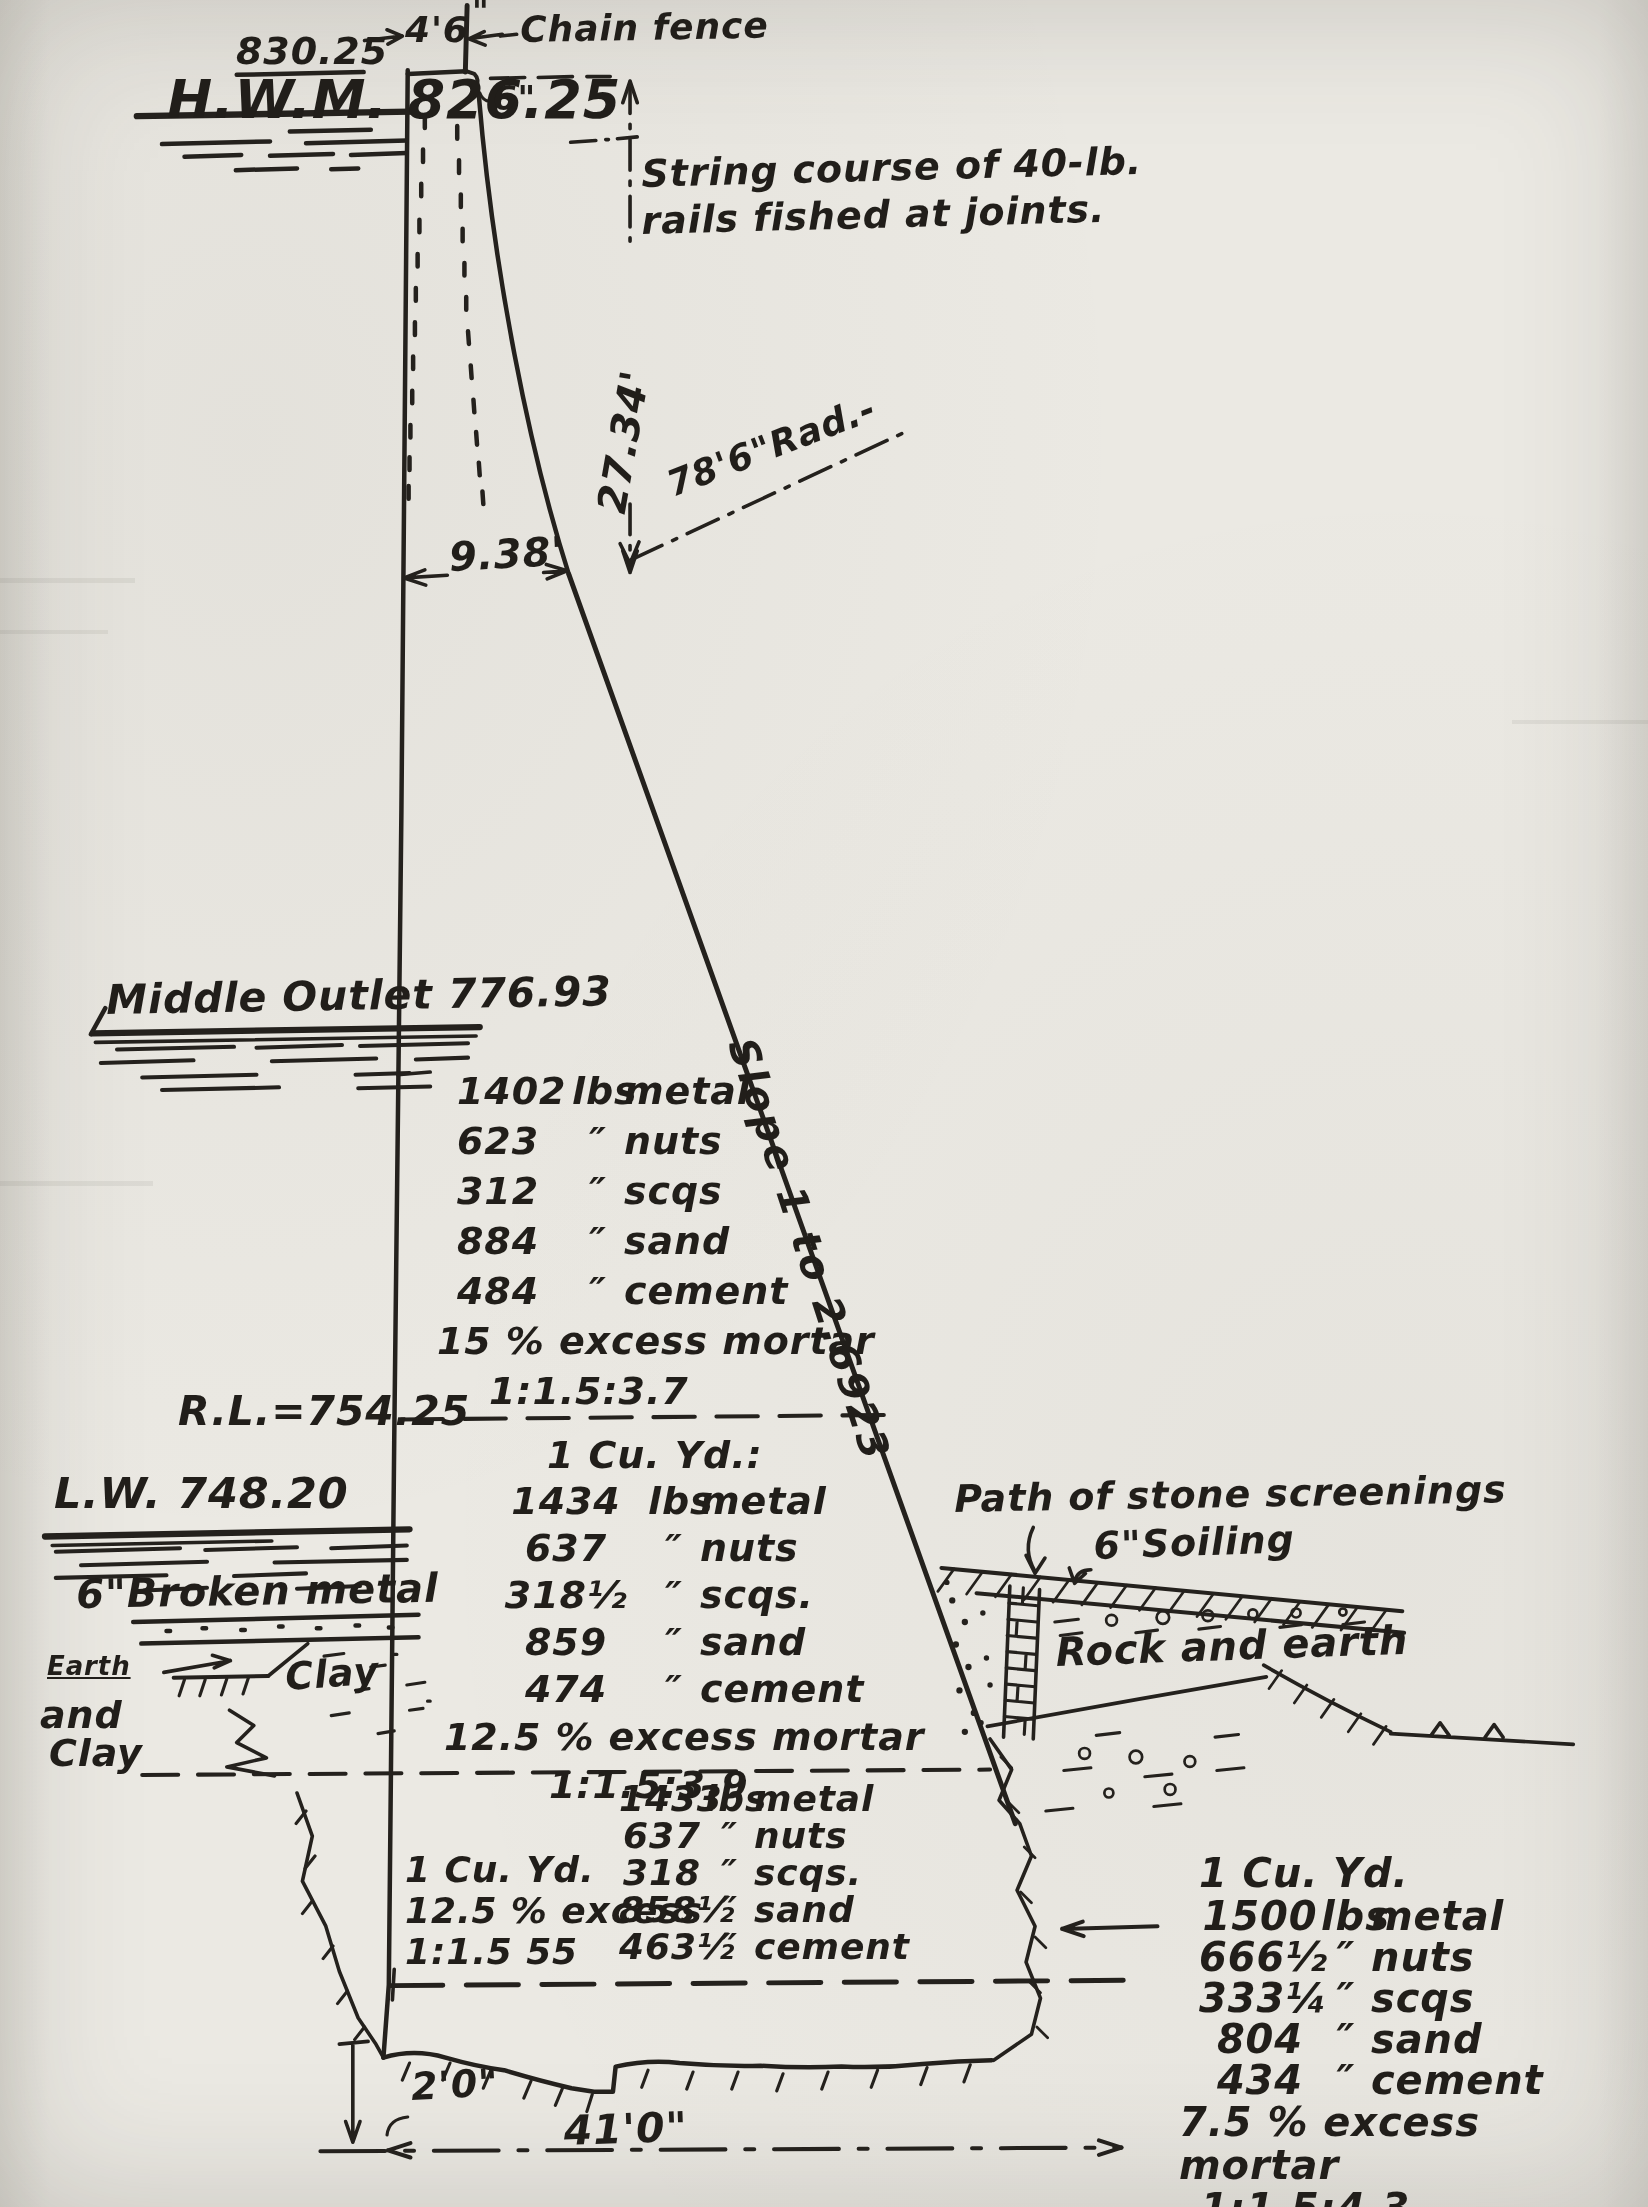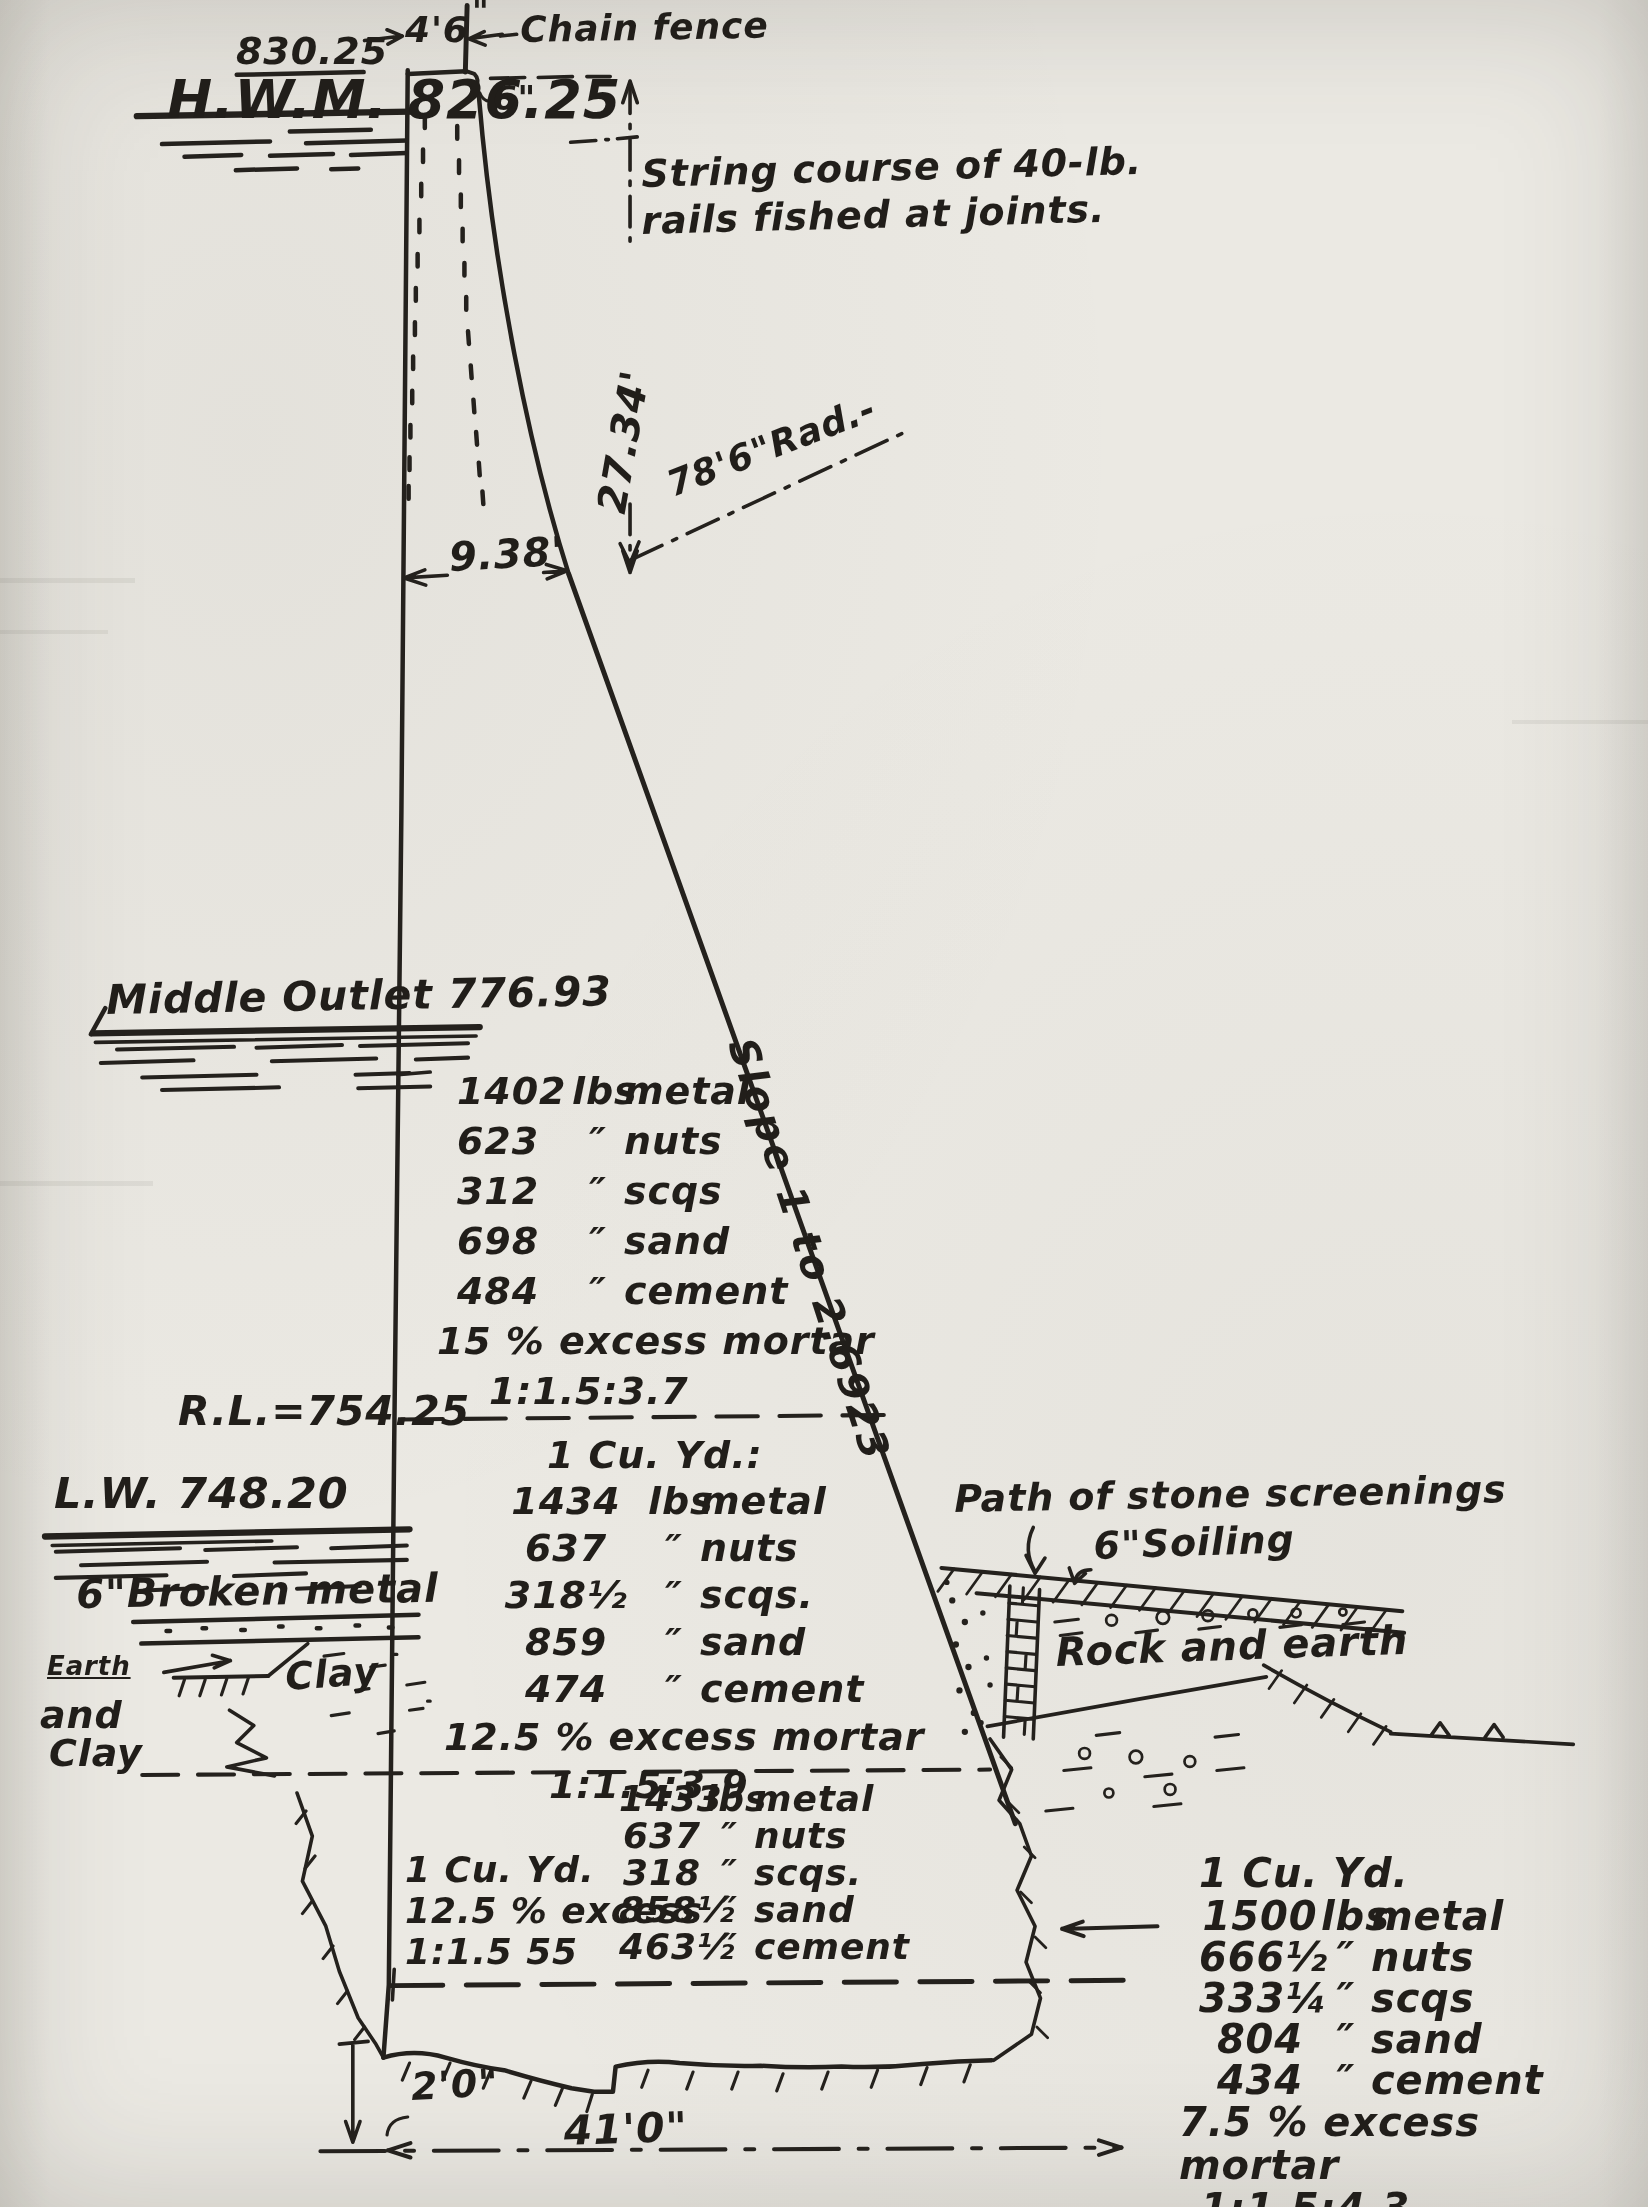--- a/index.html
+++ b/index.html
@@ -213,21 +213,21 @@
         <span class="qty">623</span>
         <span class="unit">″</span>
         <span class="mat">nuts</span>
       </div>
     <div class="row">
         <span class="qty">312</span>
         <span class="unit">″</span>
         <span class="mat">scqs</span>
       </div>
     <div class="row">
-        <span class="qty">698</span>
+        <span class="qty">884</span>
         <span class="unit">″</span>
         <span class="mat">sand</span>
       </div>
     <div class="row">
         <span class="qty">484</span>
         <span class="unit">″</span>
         <span class="mat">cement</span>
       </div>
     <div class="x">15 % excess mortar</div>
     <div class="r">1:1.5:3.7</div>

